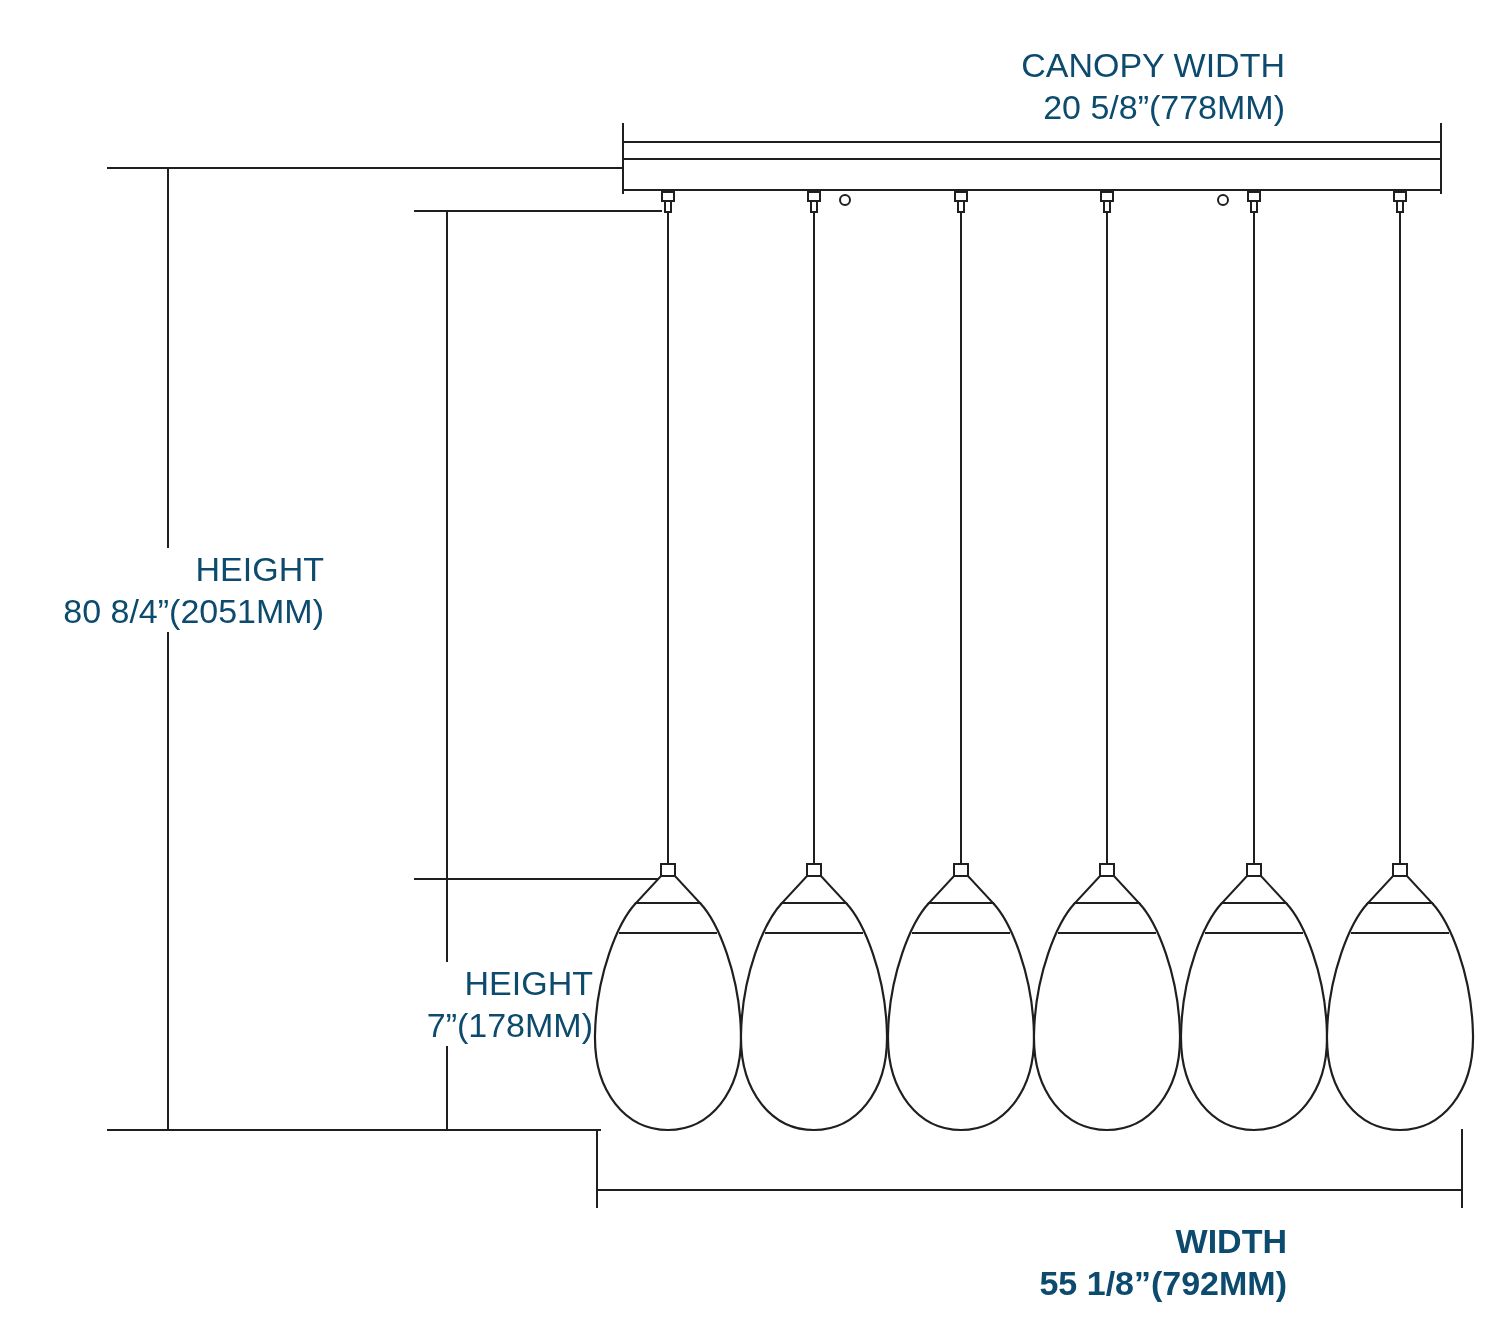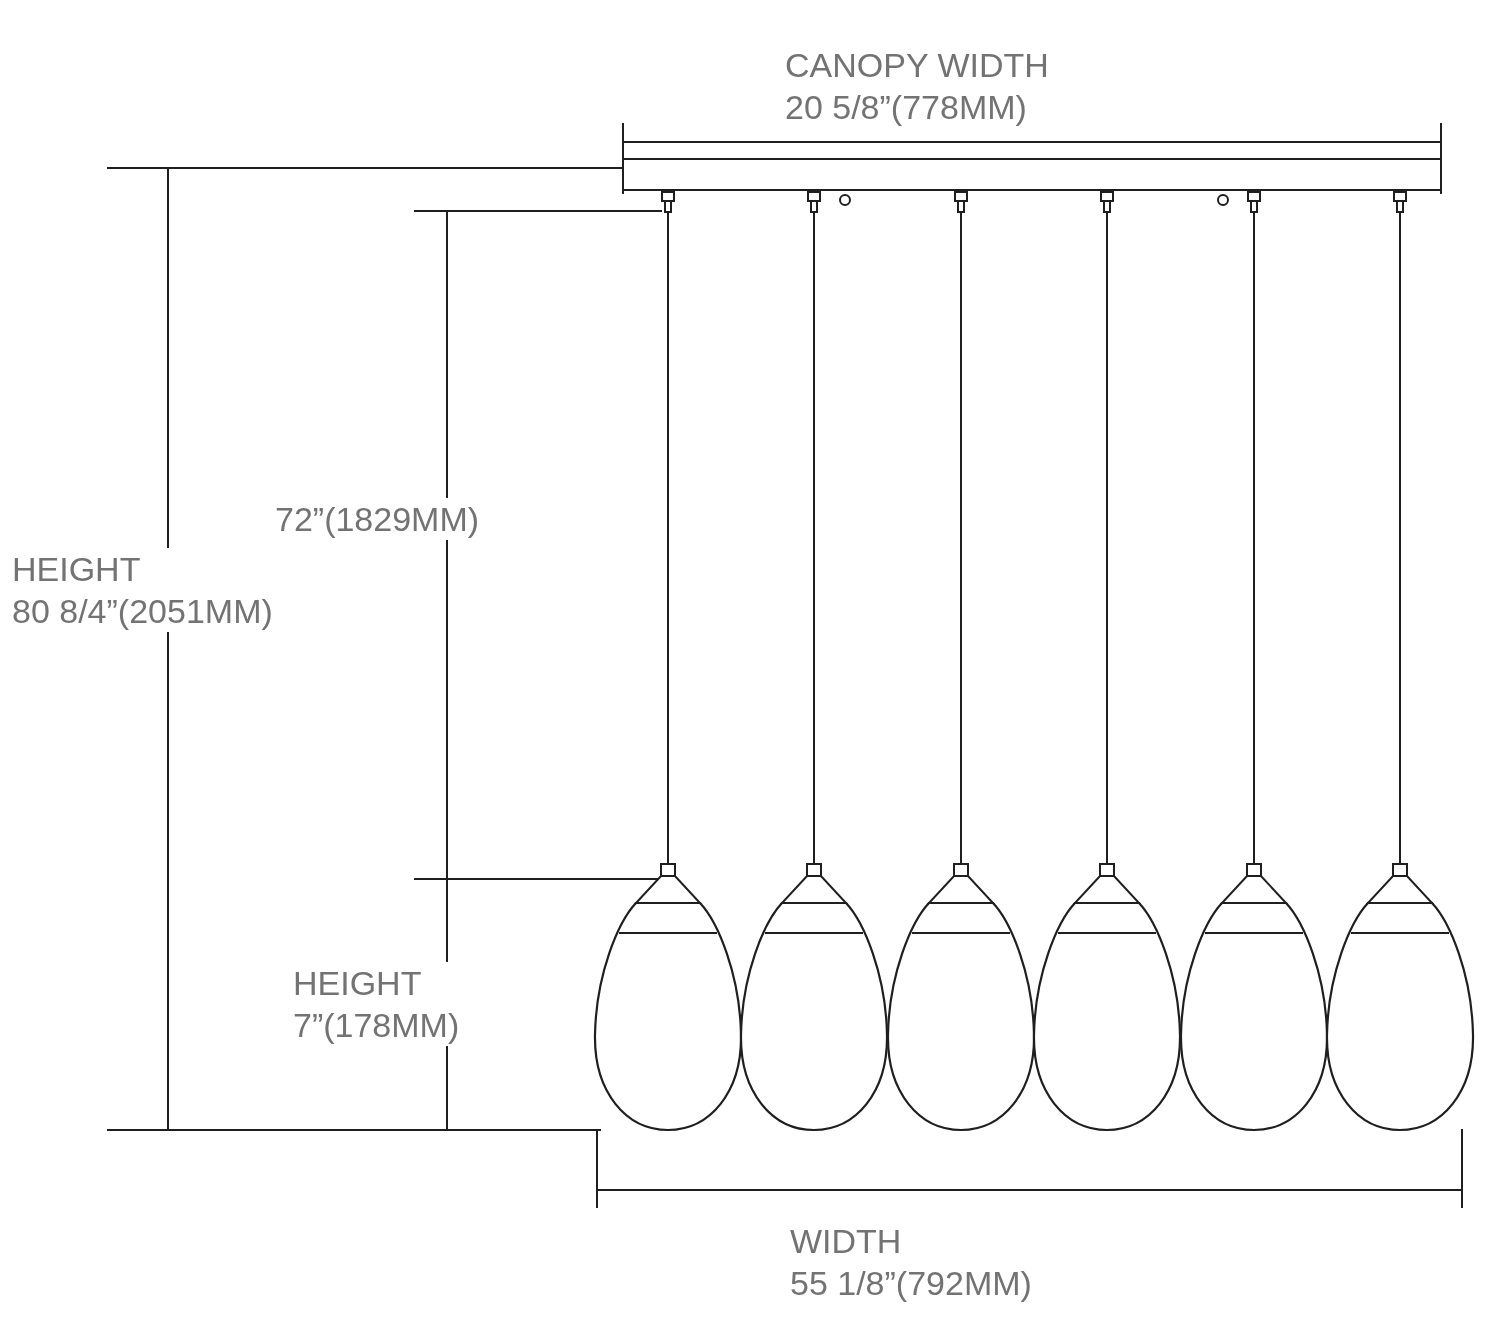--- a/index.html
+++ b/index.html
@@ -21,24 +21,24 @@
   }
 
   
   .ln   { stroke: #1f1f1f; stroke-width: 2; fill: none; stroke-linecap: square; }
   .shp  { stroke: #1f1f1f; stroke-width: 2; fill: #ffffff; }
   .shd  { stroke: #1f1f1f; stroke-width: 2.2; fill: #ffffff; }
 
   
   .dim-label {
     position: absolute;
-    text-align: left;
+    text-align: right;
     font-size: 34px;
     line-height: 42px;
-    color: #737373;
+    color: #0c4a6e;
     background: #ffffff;
     white-space: nowrap;
   }
   .dim-label.no-bg { background: transparent; }
   .dim-label span { display: block; }
 </style>
 </head>
 <body>
 
 <div class="stage">
@@ -99,26 +99,25 @@
     <span>CANOPY WIDTH</span>
     <span>20 5/8”(778MM)</span>
   </div>
 
   <div class="dim-label" style="left:12px; top:548px; width:312px;">
     <span>HEIGHT</span>
     <span>80 8/4”(2051MM)</span>
   </div>
 
   <div class="dim-label" style="left:275px; top:498px; width:330px;">
-    <span>72”(1829MM)</span>
   </div>
 
   <div class="dim-label" style="left:293px; top:962px; width:300px;">
     <span>HEIGHT</span>
     <span>7”(178MM)</span>
   </div>
 
-  <div class="dim-label no-bg" style="left:790px; top:1220px; width:460px;">
+  <div class="dim-label no-bg" style="left:827px; top:1220px; width:460px;font-weight:bold;">
     <span>WIDTH</span>
     <span>55 1/8”(792MM)</span>
   </div>
 
 </div>
 
 </body></html>

